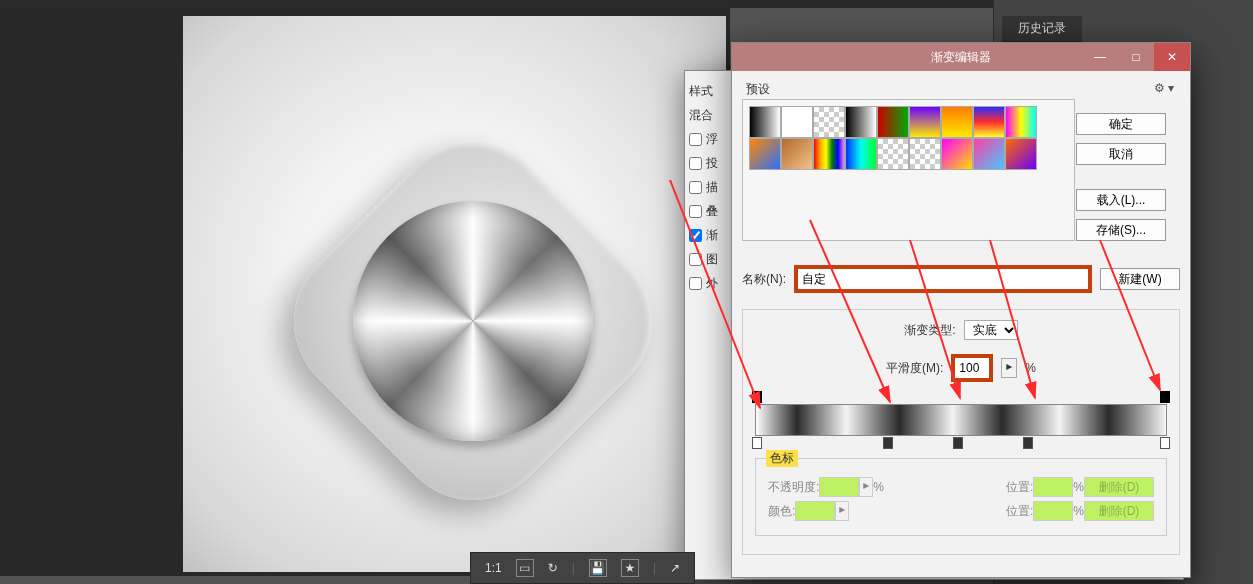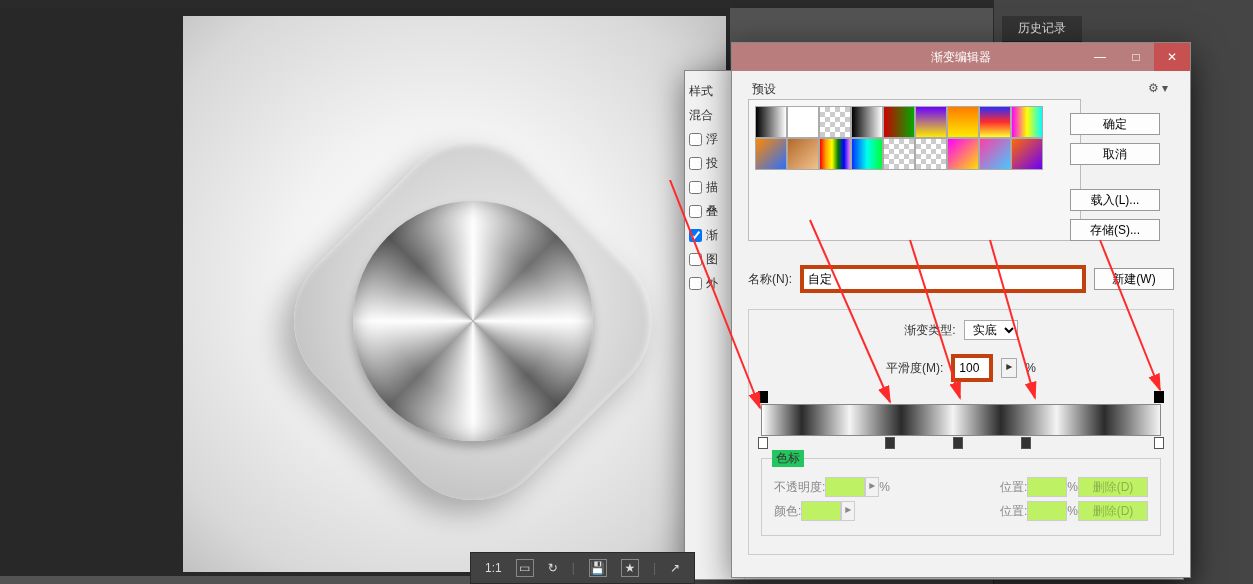--- a/index.html
+++ b/index.html
@@ -26,37 +26,37 @@
 .ls-side { position:absolute; left:0; top:0; width:60px; height:100%; border-right:1px solid #ccc; padding:8px 4px; background:#f2f2f2; }
 .ls-row { display:flex; align-items:center; height:24px; gap:4px; color:#333; }
 .ls-row input { margin:0; }
 
 
 .ge { position:absolute; left:731px; top:42px; width:460px; height:536px; background:#f2f2f2; border:1px solid #888; box-shadow:0 8px 32px rgba(0,0,0,.5); }
 .ge-title { height:28px; background:#b97d7d; color:#fff; display:flex; align-items:center; justify-content:center; position:relative; }
 .ge-tb { position:absolute; right:0; top:0; display:flex; }
 .tb-btn { width:36px; height:28px; display:flex; align-items:center; justify-content:center; color:#fff; }
 .tb-close { background:#c75050; }
-.ge-body { padding:10px 16px; }
+.ge-body { padding:10px 10px; }
 .presets { border:1px solid #bbb; background:#f6f6f6; padding:6px; position:relative; height:142px; width:333px; }
 .presets-lbl { position:absolute; top:-18px; left:4px; color:#333; }
 .gear { position:absolute; top:-18px; right:6px; color:#555; }
 .sw-row { display:flex; flex-wrap:wrap; gap:0; }
 .sw { width:32px; height:32px; border:1px solid #aaa; }
 .btn-col { position:absolute; right:14px; top:14px; display:flex; flex-direction:column; gap:8px; }
 .pbtn { border:1px solid #999; background:#fdfdfd; height:22px; width:90px; }
 .row { display:flex; align-items:center; gap:8px; margin-top:14px; color:#333; }
 .txt { border:4px solid #c2410c; background:#fff; height:28px; padding:0 4px; }
 .sel { border:1px solid #aaa; background:#fff; height:20px; padding:0 4px; }
 .gslider { border:1px solid #888; position:relative; height:32px; margin-top:22px; background:linear-gradient(90deg,#fff 0%,#2b2b2b 10%,#f4f4f4 22%,#2b2b2b 35%,#f4f4f4 48%,#2b2b2b 60%,#f4f4f4 74%,#2b2b2b 86%,#f4f4f4 100%); }
 .ostop { position:absolute; top:-14px; width:10px; height:12px; background:#000; border:1px solid #000; }
 .cstop { position:absolute; bottom:-14px; width:10px; height:12px; background:#fff; border:1px solid #555; }
 .cstop.d { background:#333; }
 .stops-frame { border:1px solid #ccc; margin-top:22px; padding:14px 12px 10px; position:relative; }
-.stops-frame .lg { position:absolute; top:-9px; left:10px; background:#22c55e; padding:0 4px; color:#333;font-family:Liberation Serif, serif; }
+.stops-frame .lg { position:absolute; top:-9px; left:10px; background:#fde047; padding:0 4px; color:#333;font-family:Liberation Serif, serif; }
 .prow { display:flex; align-items:center; gap:0; margin:4px 0; color:#888; }
 .prow input,.prow button { border:1px solid #ccc; background:#bef264; height:20px; }
 
 
 .arrow { position:absolute; }
 
 
 .wm { position:absolute; right:8px; top:4px; font-size:11px; color:#bbb; }
 
 

